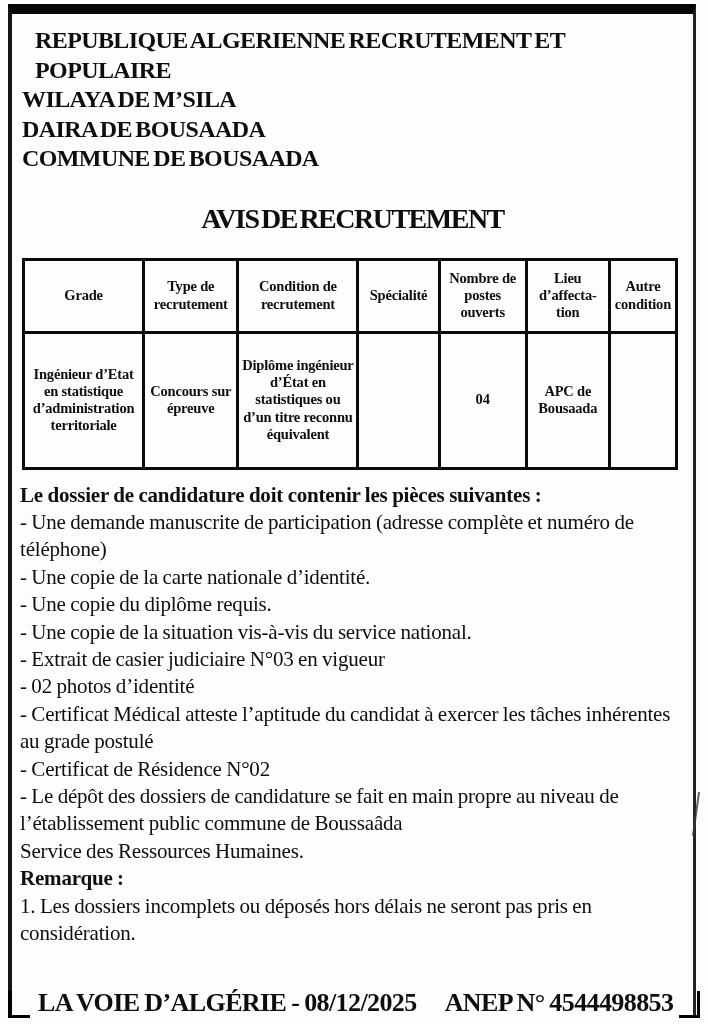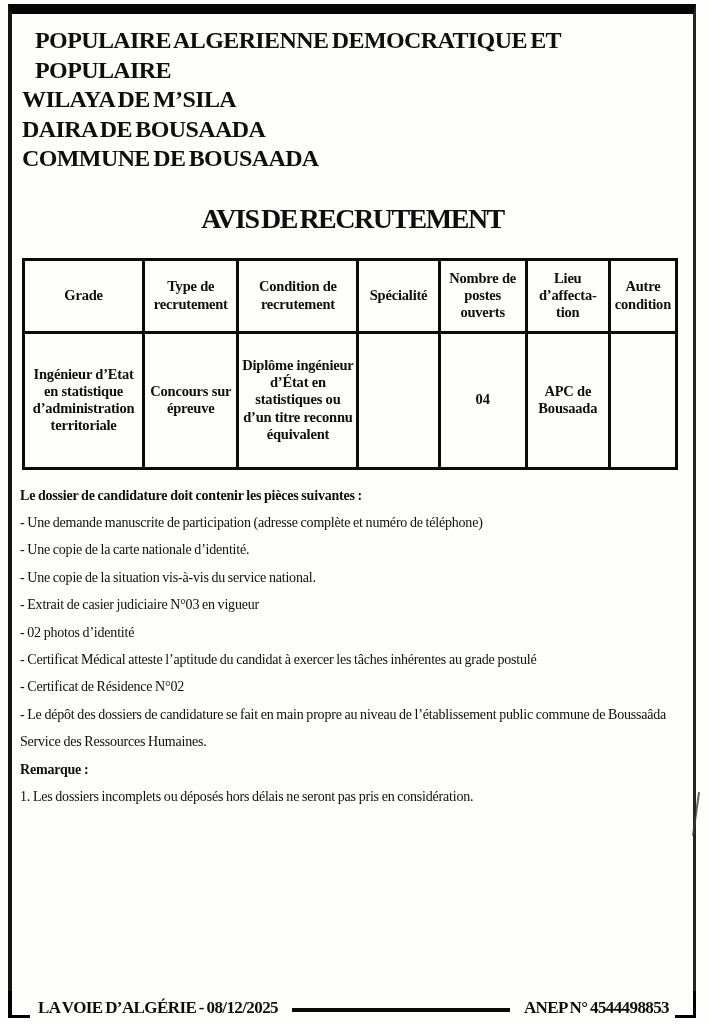--- a/index.html
+++ b/index.html
@@ -38,50 +38,50 @@
   }
   table.vacancy th,table.vacancy td{
     border:3px solid #0b0b0b;
     font-weight:bold;font-size:14.5px;line-height:1.18;
     text-align:center;vertical-align:middle;
     padding:1px;letter-spacing:-0.2px;overflow:hidden;
   }
   tr.head-row{height:73px;}
   tr.data-row{height:136px;}
   
-  .body-text{margin:12px 0 0 8px;width:664px;font-size:14px;
+  .body-text{margin:12px 0 0 8px;width:664px;font-size:21px;
     line-height:27.4px;letter-spacing:-0.2px;word-spacing:-0.5px;}
   .body-text p{margin:0;}
   .bold-line{font-weight:bold;}
   
   .footer{
     position:absolute;left:8px;right:12px;bottom:6px;
     display:flex;align-items:flex-end;
-    font-weight:bold;font-size:17px;letter-spacing:-0.6px;word-spacing:-1px;
+    font-weight:bold;font-size:26px;letter-spacing:-0.6px;word-spacing:-1px;
   }
   .corner-left{width:18px;height:24px;flex:0 0 auto;
     border-left:4px solid #000;border-bottom:3px solid #000;}
   .corner-right{width:18px;height:24px;flex:0 0 auto;
     border-right:3px solid #000;border-bottom:3px solid #000;}
   .footer-pub{margin:0 6px 0 8px;white-space:nowrap;}
   .footer-anep{margin:0 6px 0 6px;white-space:nowrap;}
   .footer-rule{flex:1 1 auto;height:0;border-bottom:4px solid #0a0a0a;
     margin:0 8px 6px 8px;}
 </style>
 </head>
 <body>
 
 <div class="page">
   <div class="frame"></div>
   <div class="scan-artifact"></div>
 
   <div class="content">
 
     <div class="admin-header">
-      <div class="admin-line first">POPULAIRE ALGERIENNE DEMOCRATIQUE ET POPULAIRE</div>
+      <div class="admin-line first">REPUBLIQUE ALGERIENNE RECRUTEMENT ET POPULAIRE</div>
       <div class="admin-line">WILAYA DE M’SILA</div>
       <div class="admin-line">DAIRA DE BOUSAADA</div>
       <div class="admin-line">COMMUNE DE BOUSAADA</div>
     </div>
 
     <h1 class="title">AVIS DE RECRUTEMENT</h1>
 
     <table class="vacancy">
       <colgroup>
         <col style="width:120px">
@@ -111,20 +111,21 @@
           <td>APC de Bousaada</td>
           <td></td>
         </tr>
       </tbody>
     </table>
 
     <section class="body-text">
       <p class="bold-line">Le dossier de candidature doit contenir les pièces suivantes :</p>
       <p>- Une demande manuscrite de participation (adresse complète et numéro de téléphone)</p>
       <p>- Une copie de la carte nationale d’identité.</p>
+      <p>- Une copie du diplôme requis.</p>
       <p>- Une copie de la situation vis-à-vis du service national.</p>
       <p>- Extrait de casier judiciaire N°03 en vigueur</p>
       <p>- 02 photos d’identité</p>
       <p>- Certificat Médical atteste l’aptitude du candidat à exercer les tâches inhérentes au grade postulé</p>
       <p>- Certificat de Résidence N°02</p>
       <p>- Le dépôt des dossiers de candidature se fait en main propre au niveau de l’établissement public commune de Boussaâda</p>
       <p>Service des Ressources Humaines.</p>
       <p class="bold-line">Remarque :</p>
       <p>1.  Les dossiers incomplets ou déposés hors délais ne seront pas pris en considération.</p>
     </section>

